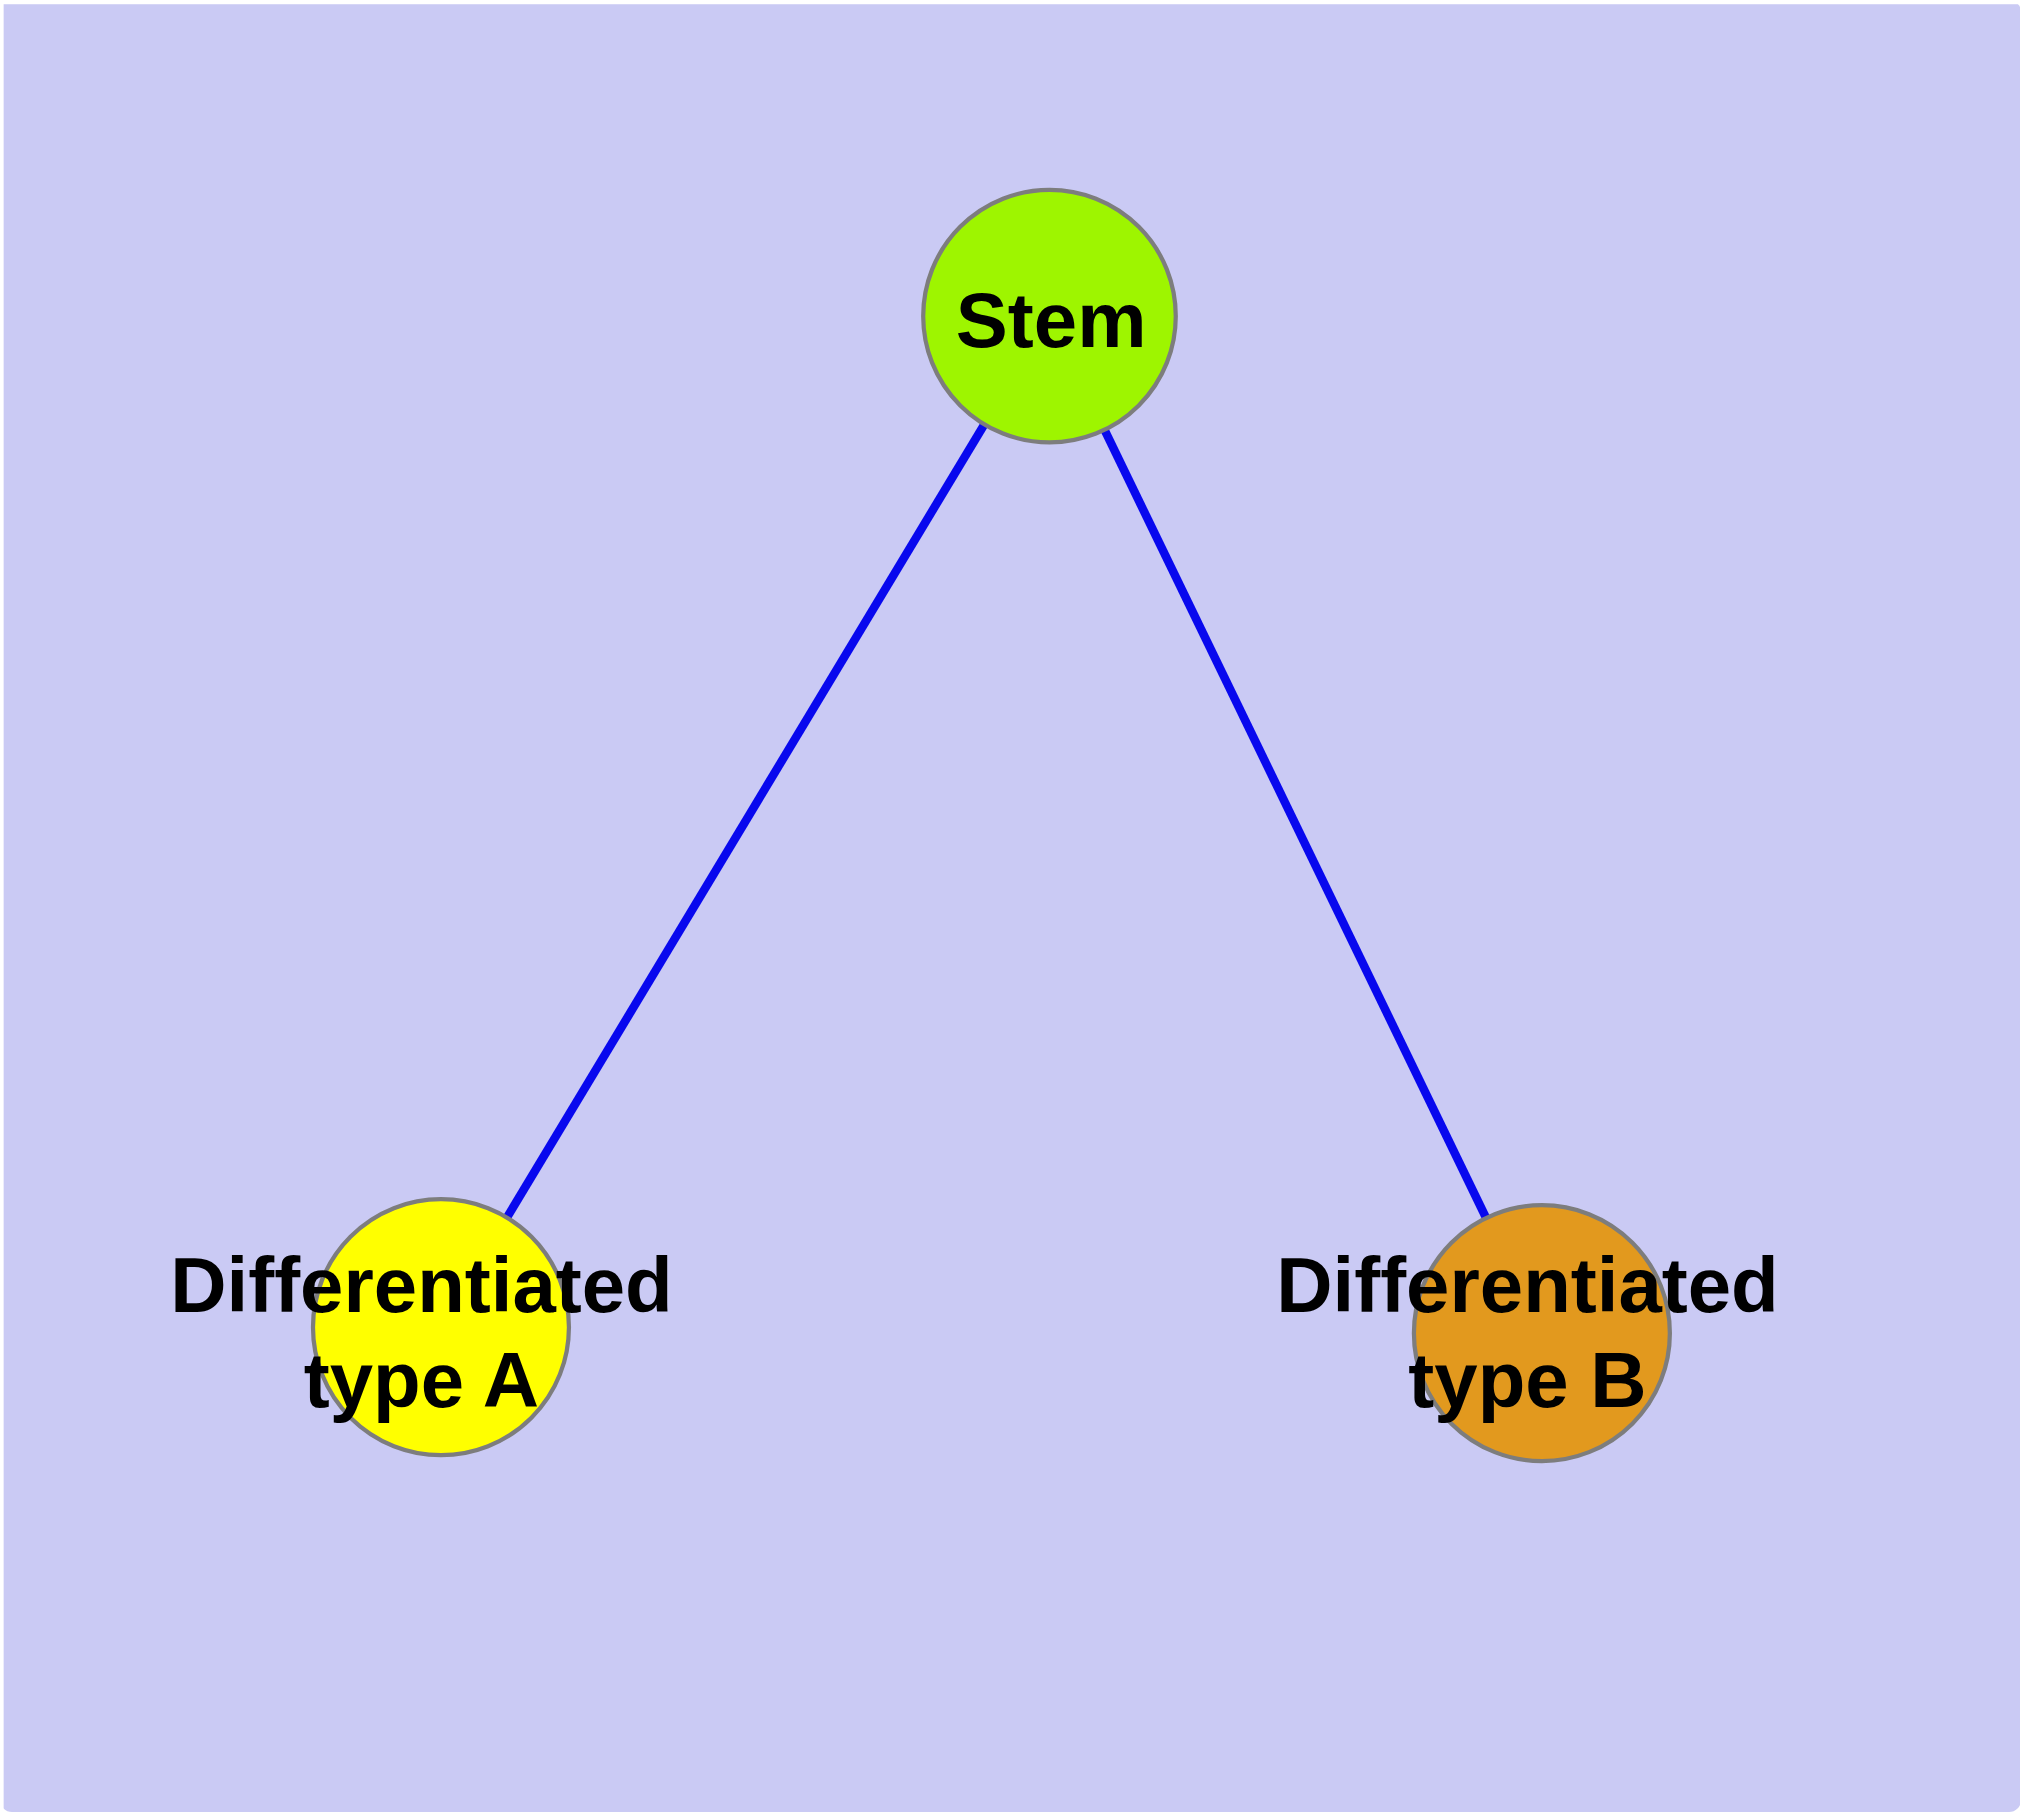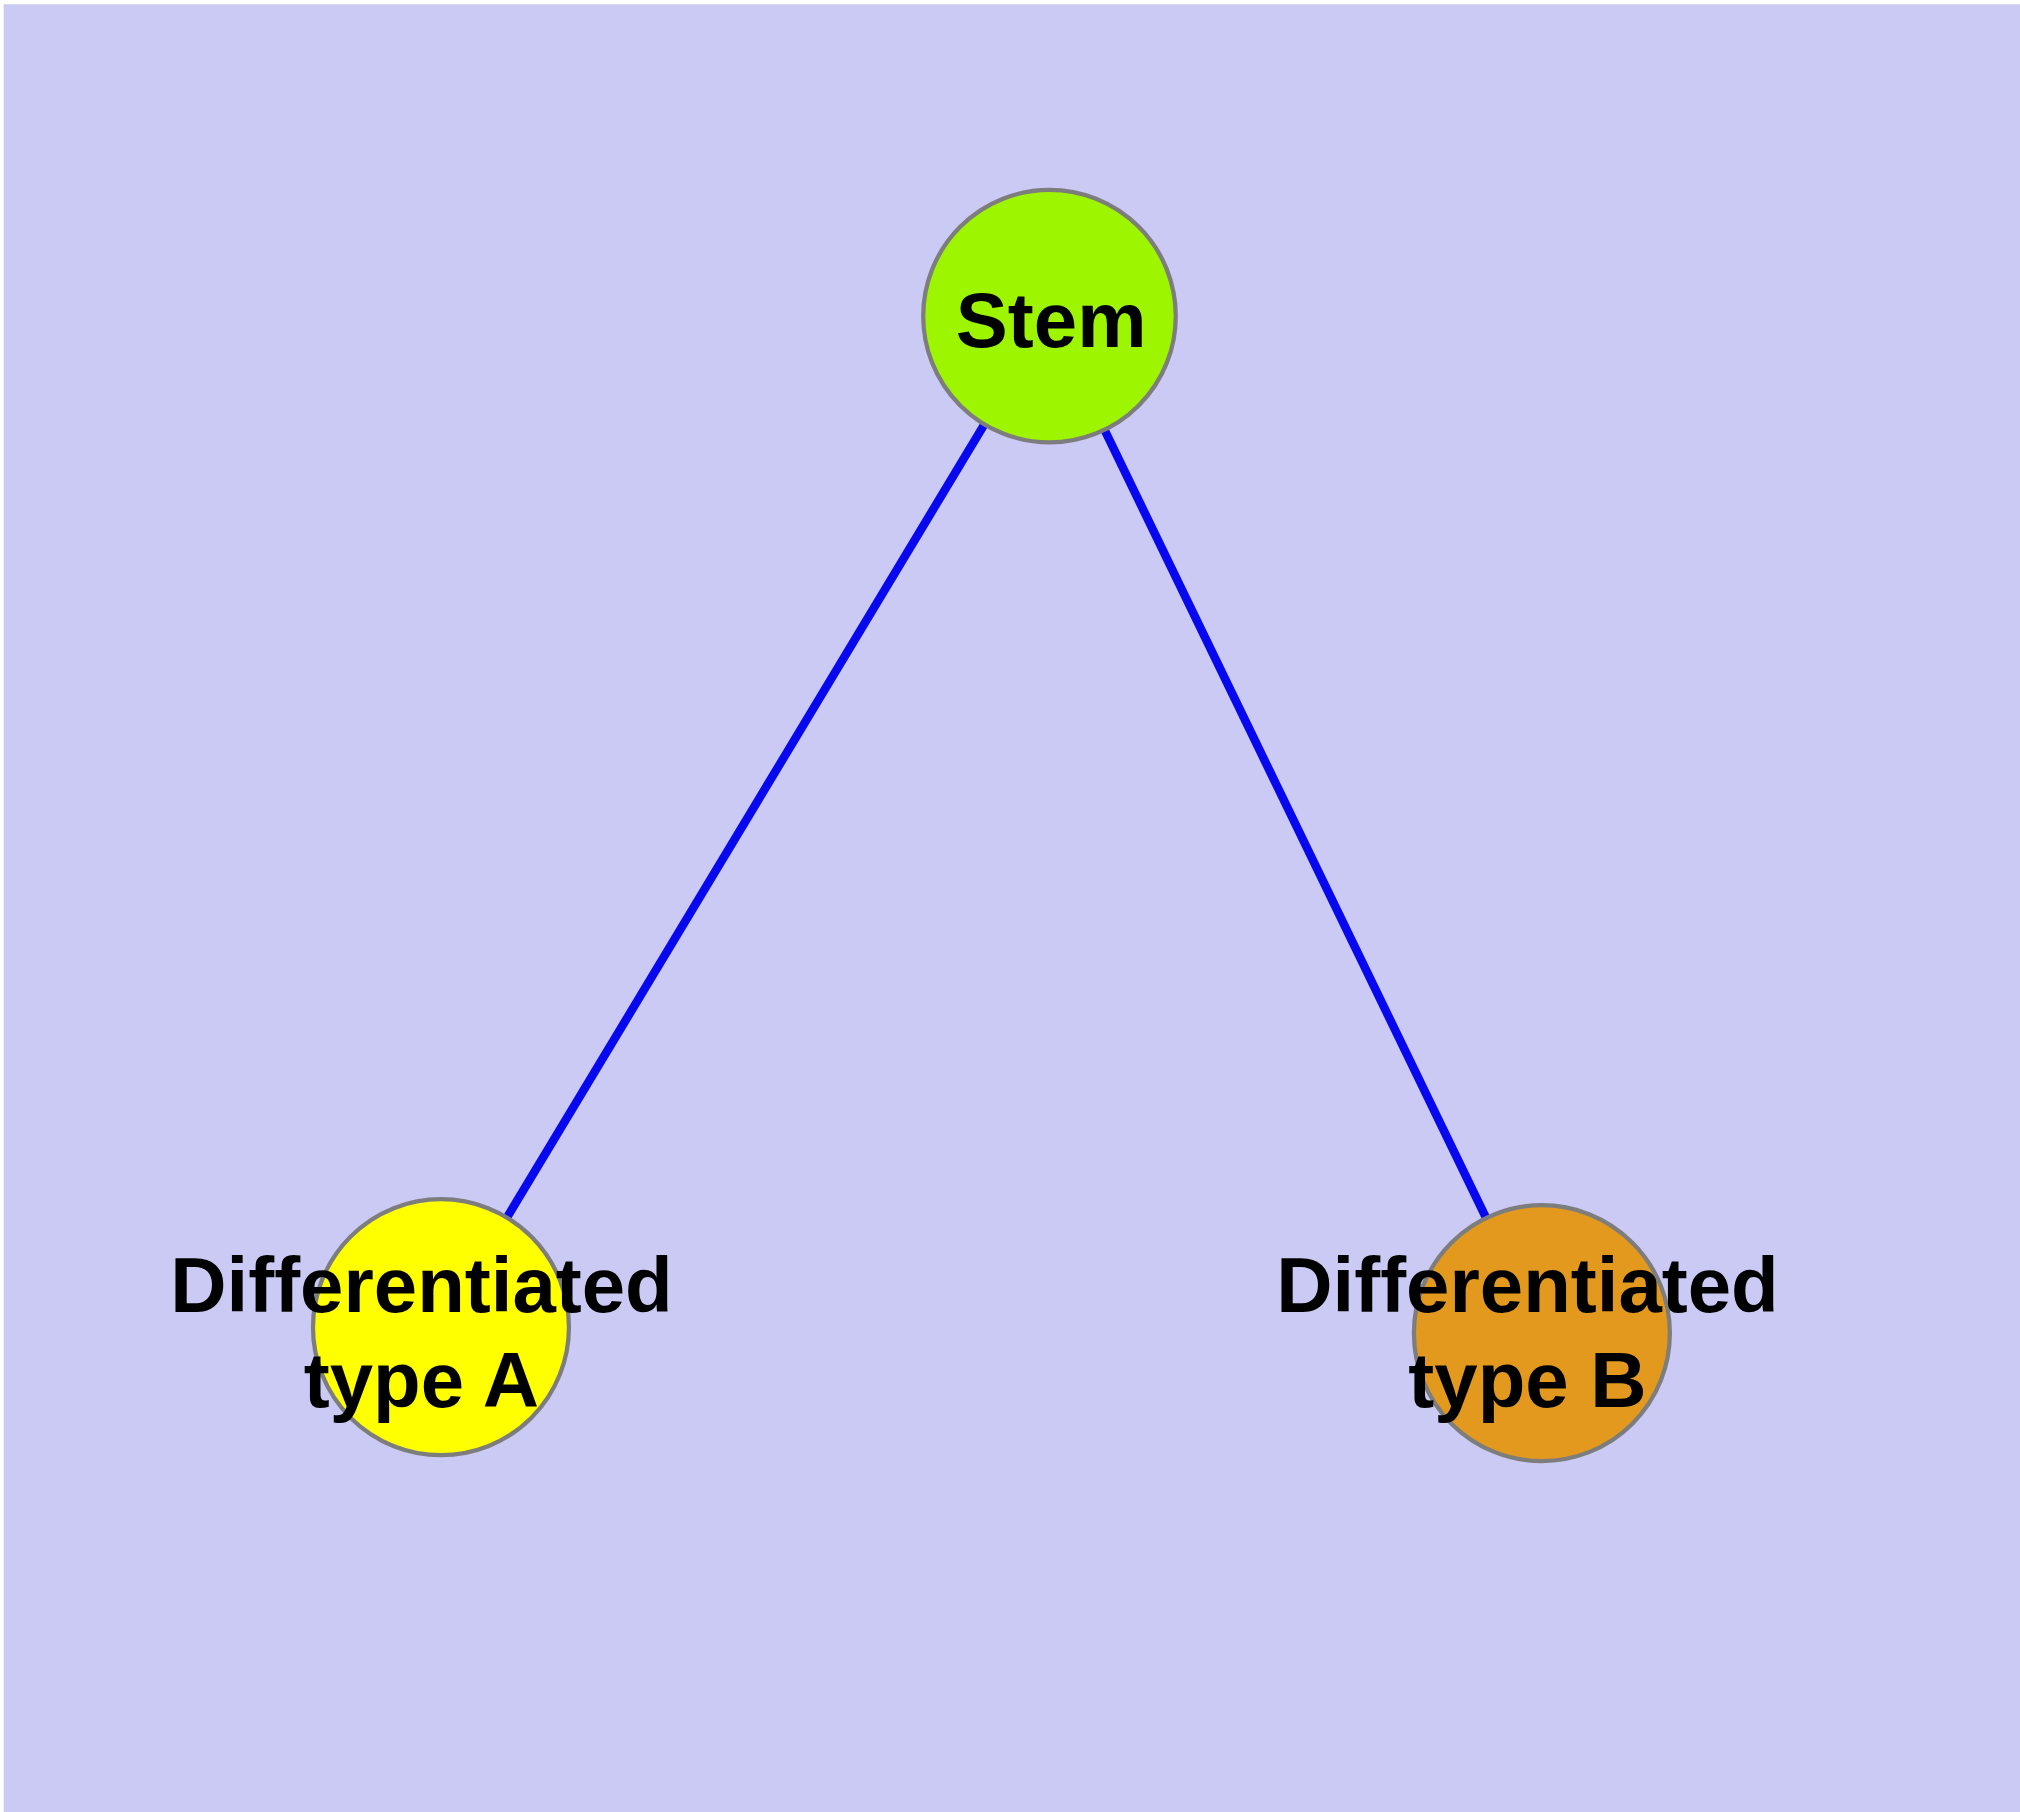--- a/index.html
+++ b/index.html
@@ -5,20 +5,21 @@
   html, body {
     margin: 0;
     padding: 0;
     background: #ffffff;
   }
   .stage {
     position: relative;
     width: 2021px;
     height: 1812px;
     overflow: hidden;
+    border-radius: 12px;
   }
   svg.graph {
     display: block;
     width: 2021px;
     height: 1812px;
   }
   text.node-label {
     font-family: "Liberation Sans", "DejaVu Sans", sans-serif;
     font-weight: bold;
     font-size: 92px;

